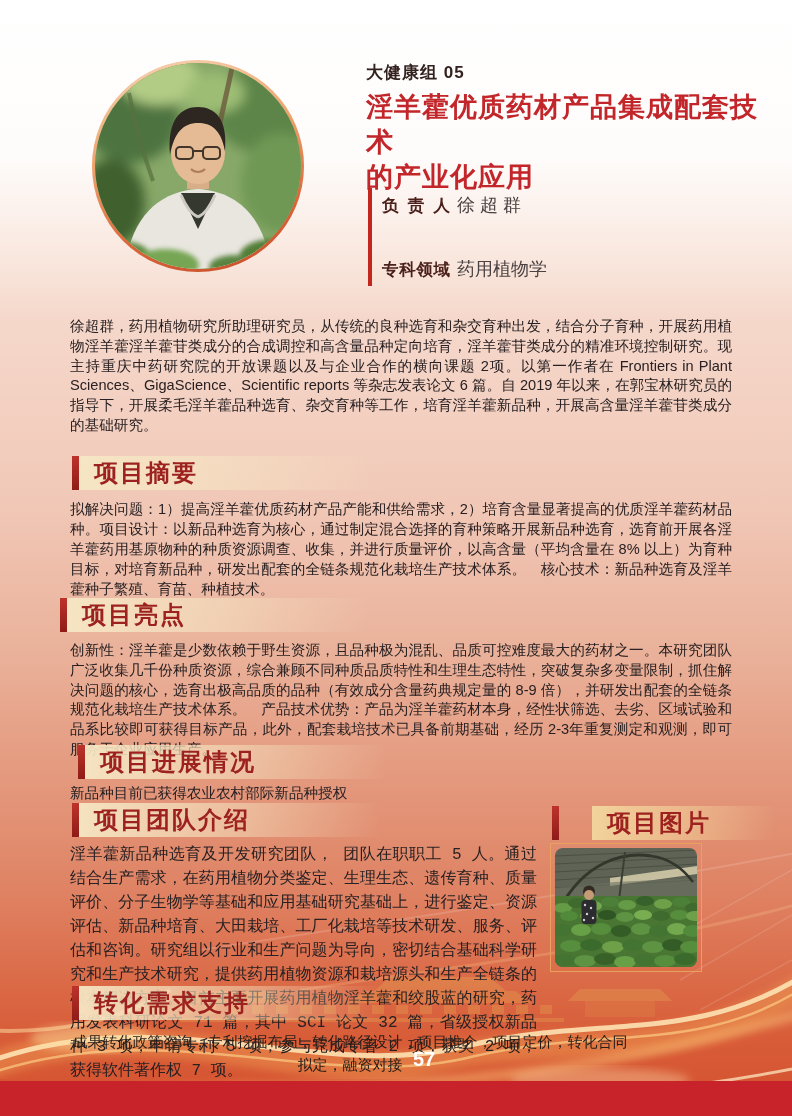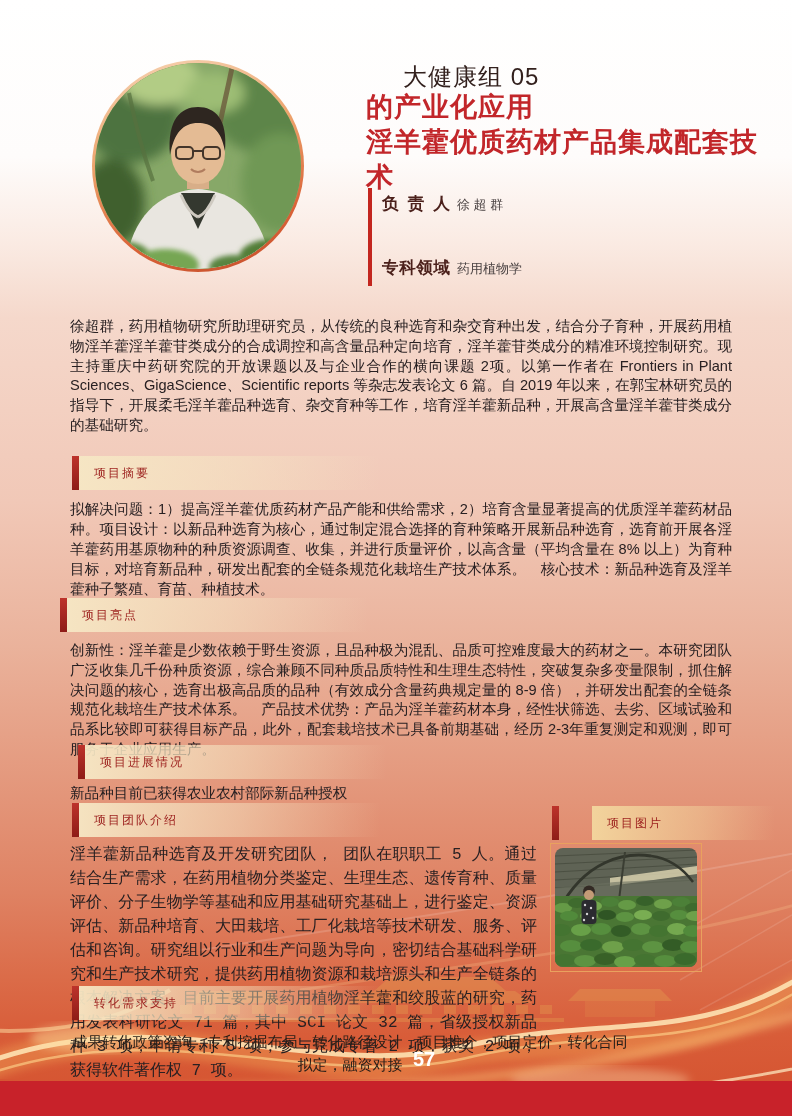--- a/index.html
+++ b/index.html
@@ -11,38 +11,38 @@
       #f1c8b7 45%, #eab29b 58%, #e39579 71.5%, #df8263 80%,
       #db6c49 87.5%, #d85c38 93%, #d4512e 100%);
   }
   .abs { position:absolute; }
   
   .ring { left:92px; top:60px; width:212px; height:212px; border-radius:50%;
     background:linear-gradient(165deg,#f6d6b7 0%,#eda36c 40%,#d96237 75%,#c64f2c 100%);
     display:flex; align-items:center; justify-content:center; }
   .ring-inner { width:206px; height:206px; border-radius:50%; overflow:hidden; background:#87a868; }
   
-  .group-label { left:366px; top:61px; font-size:24px; font-weight:normal; color:#33211e; letter-spacing:1px;margin-left:37px; }
+  .group-label { left:366px; top:61px; font-size:17px; font-weight:bold; color:#33211e; letter-spacing:1px; }
   .title { left:366px; top:90px; width:400px; font-family:"Liberation Serif", serif;
     font-weight:bold; font-size:27px; line-height:35px; color:#c2262a; letter-spacing:1px; }
   
   .info-bar { left:368px; top:188px; width:4px; height:98px; background:#c3261f; }
   .info-row { left:382px; display:flex; align-items:baseline; }
   .info-label { width:68px; font-size:16.5px; font-weight:bold; color:#4b201b;
     text-align:justify; text-align-last:justify; margin-right:7px; }
-  .info-value { font-size:13px; color:#4a4242; }
+  .info-value { font-size:18px; color:#4a4242; }
   
   .para { color:#282022; font-size:14.6px; line-height:19.8px; text-align:justify; text-align-last:left; }
   .team-para { color:#282022; font-size:16px; line-height:24px; text-align:justify; text-align-last:left;font-family:Liberation Mono, monospace; }
   .support-para { color:#241d18; font-size:15px; line-height:23px;text-align:center; }
   
   .sec-badge { position:absolute; height:34px; display:flex; }
   .sec-bar { width:7px; background:linear-gradient(180deg,#bd332b,#8e1c17); }
   .sec-band { display:flex; align-items:center; padding-left:15px; height:34px;
-    font-family:"Liberation Serif", serif; font-weight:normal; font-size:12px;
+    font-family:"Liberation Serif", serif; font-weight:bold; font-size:24px;
     color:#9d221f; letter-spacing:2px; }
   .band-cream { width:340px;
     background:linear-gradient(90deg, rgba(246,231,196,0.95) 0%, rgba(246,231,196,0.5) 45%, rgba(246,231,196,0) 85%); }
   .band-gold { width:168px;
     background:linear-gradient(90deg, rgba(243,215,158,0.95) 0%, rgba(243,215,158,0.45) 60%, rgba(243,215,158,0) 100%);margin-left:33px; }
   
   .gallery-frame { left:550px; top:843px; width:152px; height:129px; border:1px solid #e9a15e; box-sizing:border-box; }
   .gallery-photo { position:absolute; left:4px; top:4px; width:142px; height:119px; border-radius:8px; overflow:hidden; }
   
   .page-num { left:404px; top:1048px; width:40px; text-align:center;
@@ -142,22 +142,22 @@
             <ellipse cx="178" cy="194" rx="34" ry="18" fill="#537e38"></ellipse>
             <ellipse cx="140" cy="204" rx="26" ry="12" fill="#588441"></ellipse>
           </g>
         </g>
       </svg>
     </div>
   </div>
 
   <div class="abs group-label">大健康组 05</div>
   <div class="abs title">
+    <div>淫羊藿优质药材产品集成配套技术</div>
     <div>的产业化应用</div>
-    <div>淫羊藿优质药材产品集成配套技术</div>
   </div>
 
   <div class="abs info-bar"></div>
   <div class="abs info-row" style="top:193px;">
     <span class="info-label">负责人</span>
     <span class="info-value">徐 超 群</span>
   </div>
   <div class="abs info-row" style="top:257px;justify-content:flex-end;">
     <span class="info-label">专科领域</span>
     <span class="info-value">药用植物学</span>

